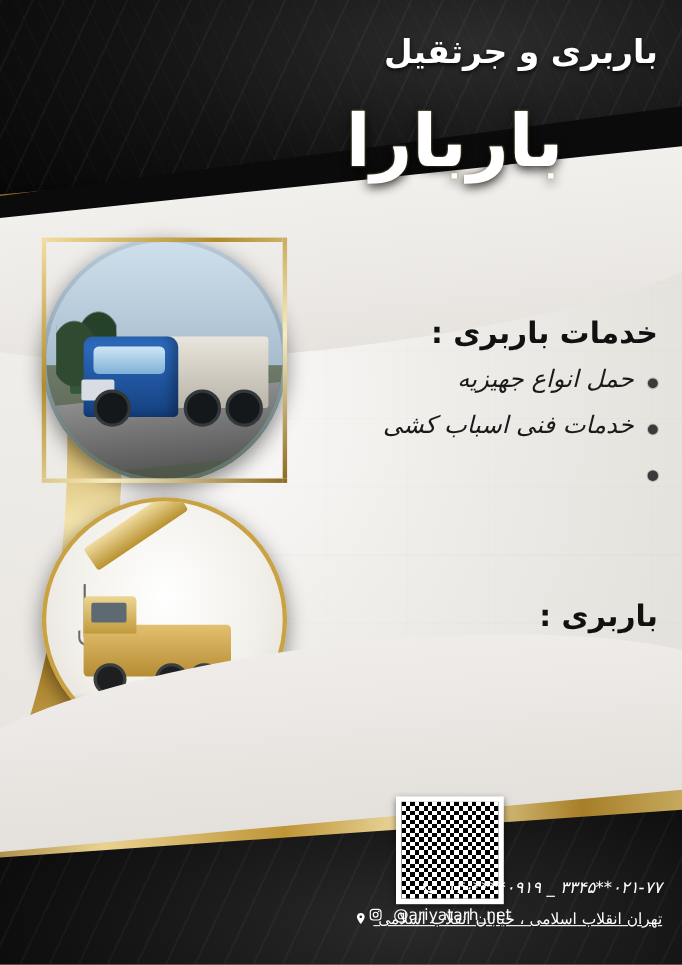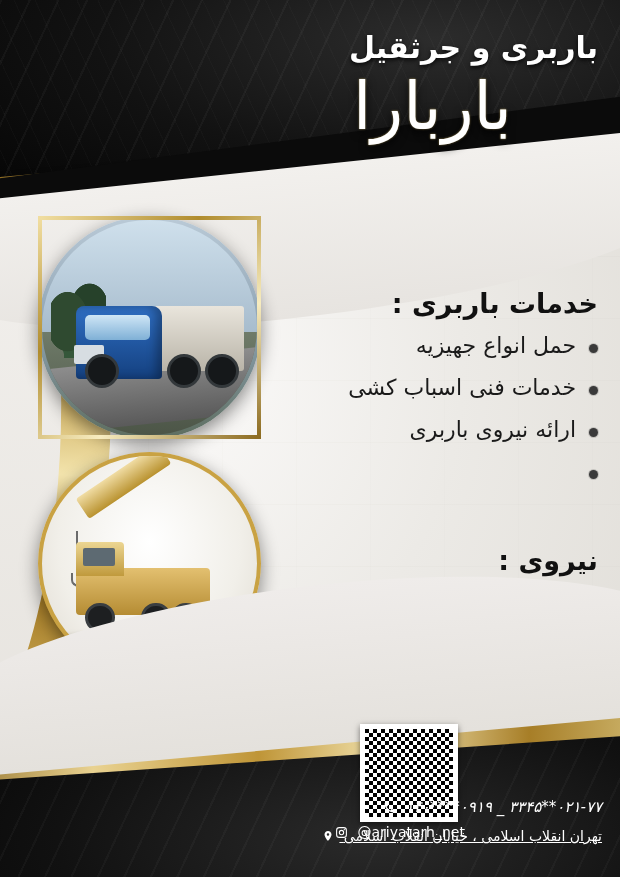--- a/index.html
+++ b/index.html
@@ -135,23 +135,23 @@
     right: 22px; top: 30px;
     font-size: 30px;
     color: #ffffff;
     font-weight: bold;
     letter-spacing: 1px;
     direction: rtl;
     text-shadow: 0 2px 4px rgba(0,0,0,0.8);
   }
   .title-main {
     position: absolute;
-    right: 108px; top: 68px;
+    right: 108px; top: 90px;
     font-size: 66px;
-    font-weight: normal;
+    font-weight: bold;
     color: #ffffff;
     direction: rtl;
     letter-spacing: 2px;
     text-shadow: 0 3px 10px rgba(0,0,0,0.9), 0 0 2px #d9bd6c;
   }
 
   
   .photo {
     position: absolute;
     border-radius: 50%;
@@ -209,21 +209,21 @@
     color: #1b1b1b;
     margin-left: 20px;
   }
   .section h2 {
     margin: 0 0 14px 0;
     font-size: 27px;
     font-weight: bold;
     color: #111;
     letter-spacing: 0.5px;
   }
-  .svc-list { list-style: none; margin: 0; padding: 0; }
+  .svc-list { list-style: none; margin: 0; padding: 0; font-style: italic; }
   .svc-list li {
     font-size: 22px;
     color: #1a1a1a;
     margin-bottom: 17px;
     padding-right: 22px;
     position: relative;
     white-space: nowrap;
   }
   .svc-list li .bullet {
     position: absolute;
@@ -325,27 +325,27 @@
     <div class="cr-wheel cr-cw2"></div>
     <div class="cr-wheel cr-cw3"></div>
     <div class="cr-wheel cr-cw4"></div>
   </div>
 
   <div class="section sec-hamli">
     <h2>خدمات باربری :</h2>
     <ul class="svc-list">
       <li><span class="bullet"></span><span>حمل انواع جهیزیه</span></li>
       <li><span class="bullet"></span><span>خدمات فنی اسباب کشی</span></li>
-      <li><span class="bullet"></span><span>ارائه نیروی باربری</span></li>
+      <li><span class="bullet"></span></li>
       <li><span class="bullet"></span></li>
     </ul>
   </div>
 
   <div class="section sec-jarsaghil">
-    <h2>نیروی :</h2>
+    <h2>باربری :</h2>
     <ul class="svc-list">
       <li><span class="bullet"></span><span>خدمات فروش و کرایه جرثقیل</span></li>
       <li><span class="bullet"></span><span>و بیل مکانیکی به صورت نقد</span></li>
       <li><span class="bullet"></span><span>و اقساط با رعایت ایمنی</span></li>
     </ul>
   </div>
 
   <div class="footer-band"></div>
   <div class="footer-wave-gold"></div>
   <div class="footer-wave-white"></div>

